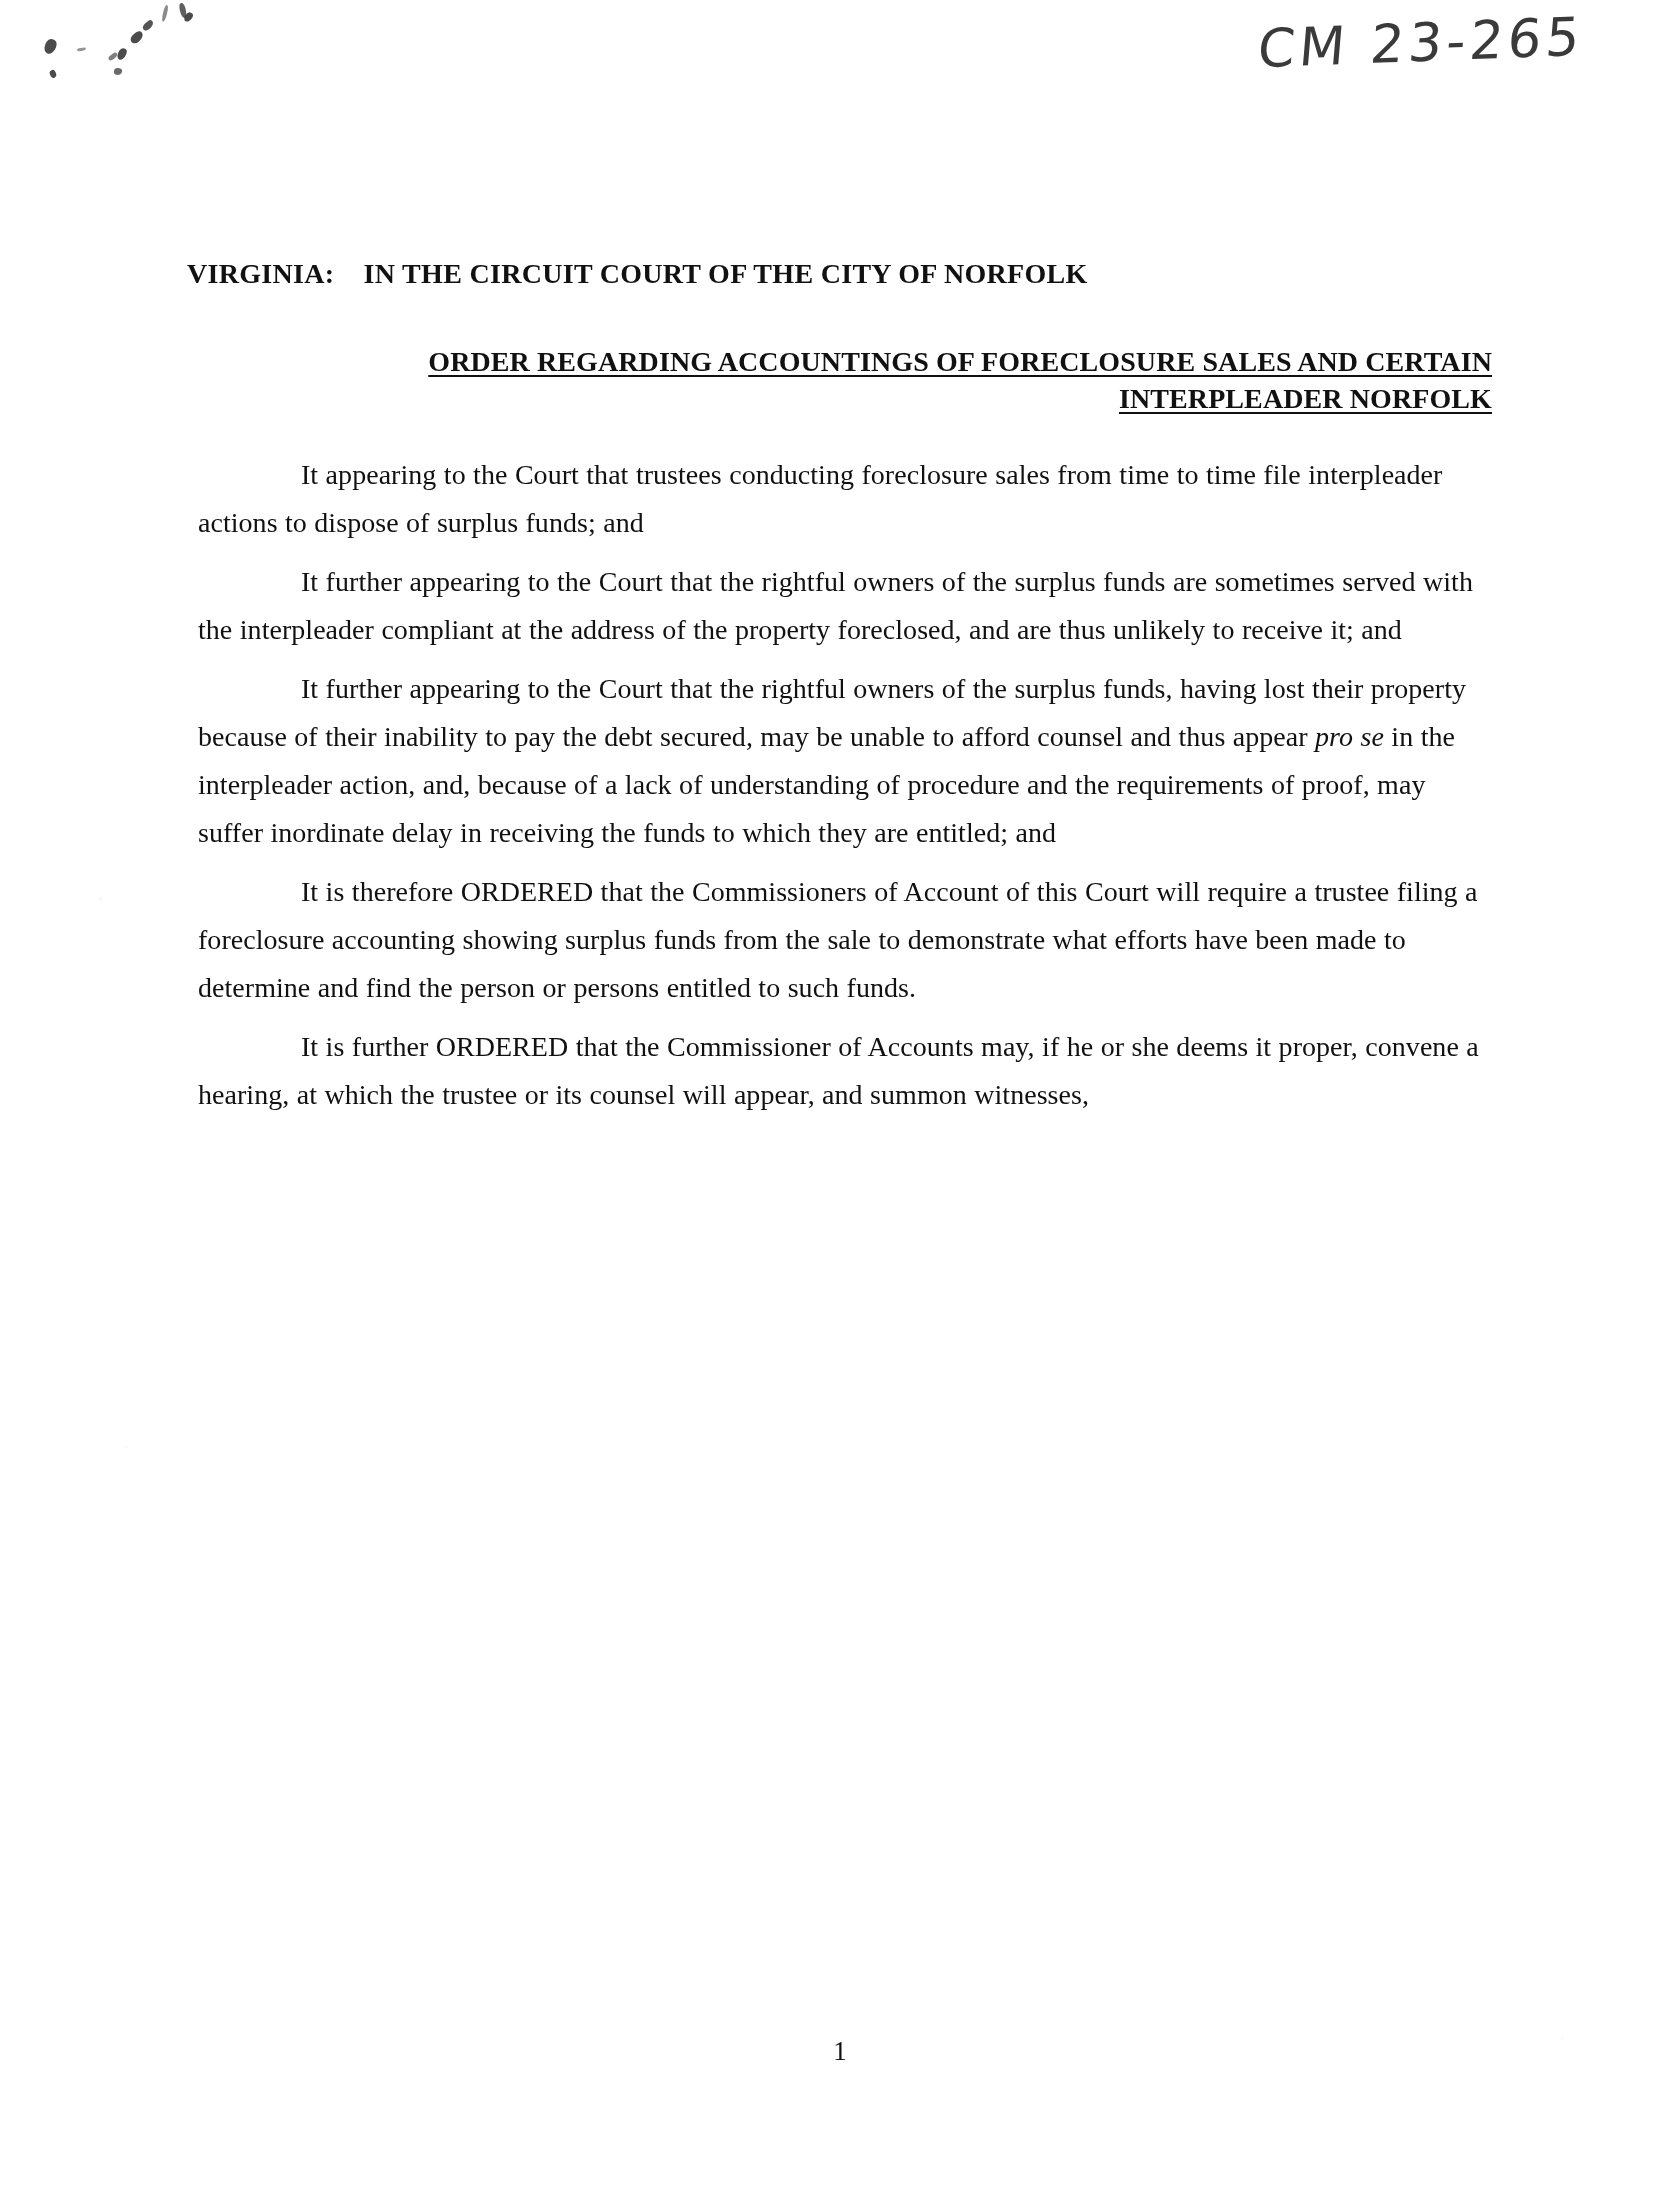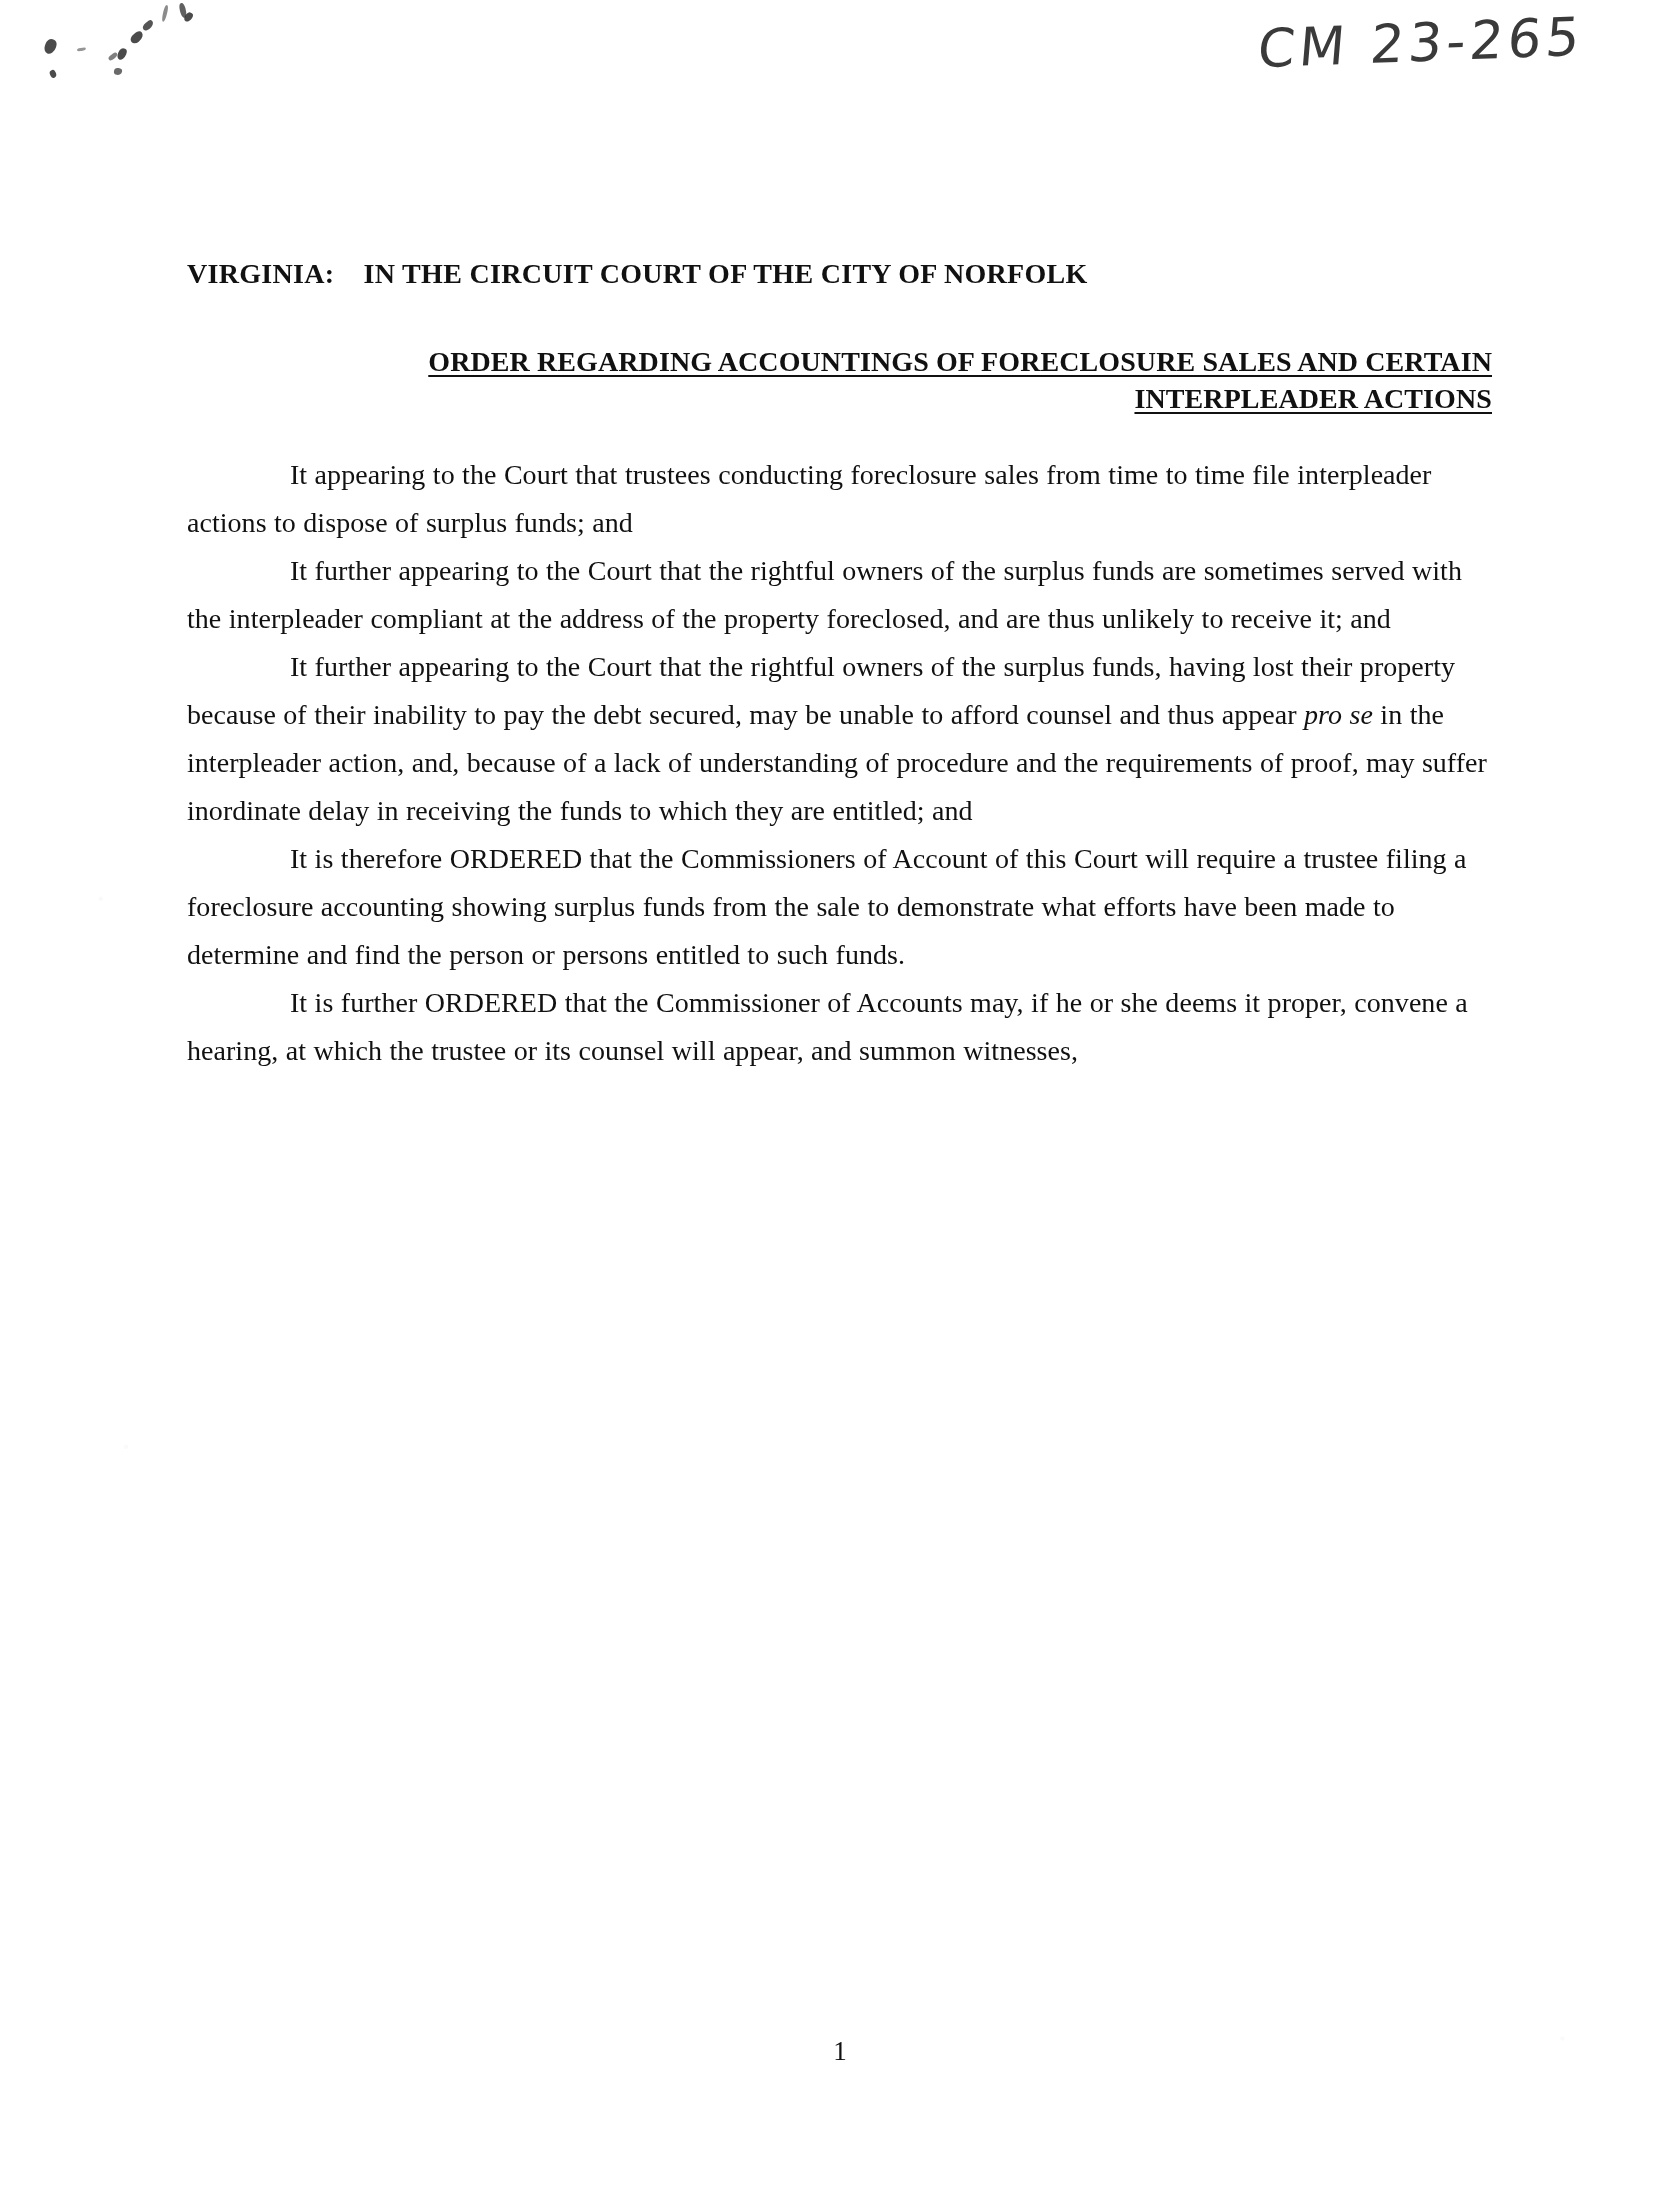--- a/index.html
+++ b/index.html
@@ -75,21 +75,21 @@
     line-height: 1.32;
     letter-spacing: 0.1px;
   }
   .doc-title .tl {
     text-decoration: underline;
     text-underline-offset: 4.3px;
     text-decoration-thickness: 2.1px;
   }
 
   p.para {
-    margin: 0;
+    margin: 11px;
     font-size: 28px;
     line-height: 48px;
     text-indent: 103px;
     text-align: left;
     letter-spacing: 0.04px;
     word-spacing: 0.4px;
   }
   p.para + p.para {
     margin-top: 0;
   }
@@ -143,21 +143,21 @@
   </div>
 
   <div class="handwriting">CM 23-265</div>
 
   <div class="content">
 
     <div class="court-line">VIRGINIA:    IN THE CIRCUIT COURT OF THE CITY OF NORFOLK</div>
 
     <div class="doc-title">
       <span class="tl">ORDER REGARDING ACCOUNTINGS OF FORECLOSURE SALES AND CERTAIN</span><br>
-      <span class="tl">INTERPLEADER ACTIONS</span>
+      <span class="tl">INTERPLEADER NORFOLK</span>
     </div>
 
     <p class="para first-para">It appearing to the Court that trustees conducting foreclosure sales from time to time file interpleader actions to dispose of surplus funds; and</p>
 
 
     <p class="para">It further appearing to the Court that the rightful owners of the surplus funds are sometimes served with the interpleader compliant at the address of the property foreclosed, and are thus unlikely to receive it; and</p>
 
     <p class="para"><span>It further appearing to the Court that the rightful owners of the surplus funds, having lost their property because of their inability to pay the debt secured, may be unable to afford counsel and thus appear </span><em class="it">pro se</em><span> in the interpleader action, and, because of a lack of understanding of procedure and the requirements of proof, may suffer inordinate delay in receiving the funds to which they are entitled; and</span></p>
 
 

